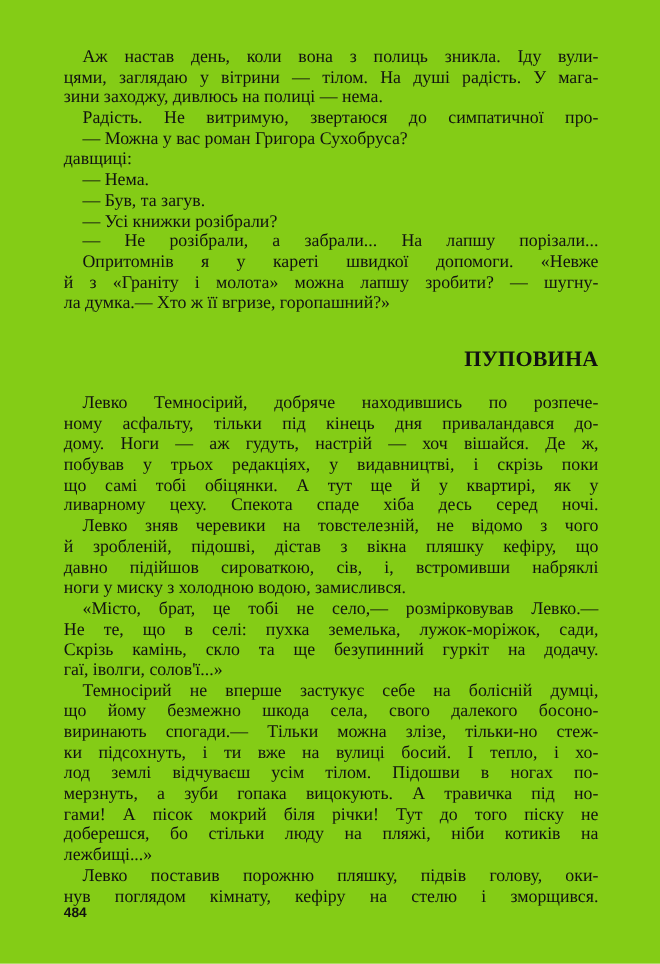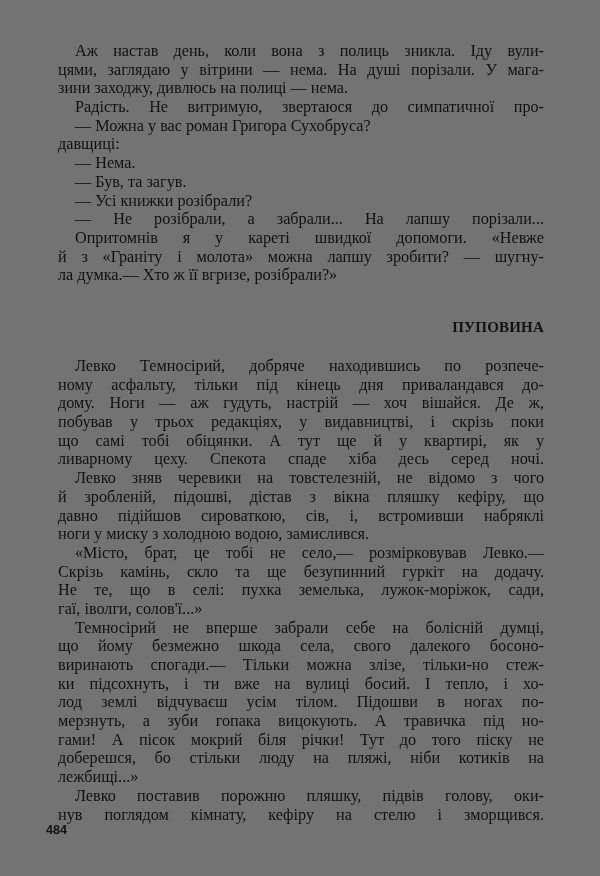--- a/index.html
+++ b/index.html
@@ -1,76 +1,76 @@
 <!DOCTYPE html>
 <html><head>
 <meta charset="utf-8">
 <style>
   html, body { margin: 0; padding: 0; background: #ffffff; }
   body { width: 600px; height: 876px; position: relative; overflow: hidden; }
   .page {
     position: absolute; left: 0; top: 0; width: 600px; height: 876px;
-    background: #737373; color: #111111;
+    background: #84cc16; color: #111111;
     font-family: "Liberation Serif", "DejaVu Serif", serif;
   }
   .block { position: absolute; left: 58px; width: 486px; }
   .line {
     display: block; height: 18.7px; line-height: 18.7px;
     font-size: 16.2px; white-space: nowrap;
     text-align: justify; text-align-last: justify;
   }
   .line.last { text-align-last: left; }
   .line.indent { padding-left: 17px; }
   .heading {
     position: absolute; left: 58px; width: 486px; top: 317px;
-    text-align: right; font-weight: bold; font-size: 15px;
+    text-align: right; font-weight: bold; font-size: 20px;
     letter-spacing: 0.2px; line-height: 20px;
   }
   .page-number {
-    position: absolute; left: 46px; top: 822px;
+    position: absolute; left: 58px; top: 822px;
     font-family: "Liberation Sans", "DejaVu Sans", sans-serif;
     font-weight: bold; font-size: 12.5px; line-height: 16px;
   }
 </style>
 </head>
 <body>
 
 <div class="page">
   <div class="block" id="top-block" style="top:42px;">
       <span class="line indent">Аж настав день, коли вона з полиць зникла. Іду вули-</span>
-      <span class="line">цями, заглядаю у вітрини — нема. На душі порізали. У мага-</span>
+      <span class="line">цями, заглядаю у вітрини — тілом. На душі радість. У мага-</span>
       <span class="line last">зини заходжу, дивлюсь на полиці — нема.</span>
       <span class="line indent">Радість. Не витримую, звертаюся до симпатичної про-</span>
       <span class="line indent last">— Можна у вас роман Григора Сухобруса?</span>
       <span class="line last">давщиці:</span>
       <span class="line indent last">— Нема.</span>
       <span class="line indent last">— Був, та загув.</span>
       <span class="line indent last">— Усі книжки розібрали?</span>
       <span class="line indent">— Не розібрали, а забрали... На лапшу порізали...</span>
       <span class="line indent">Опритомнів я у кареті швидкої допомоги. «Невже</span>
       <span class="line">й з «Граніту і молота» можна лапшу зробити? — шугну-</span>
-      <span class="line last">ла думка.— Хто ж її вгризе, розібрали?»</span>
+      <span class="line last">ла думка.— Хто ж її вгризе, горопашний?»</span>
     </div>
   <div class="heading">ПУПОВИНА</div>
   <div class="block" id="main-block" style="top:357px;">
       <span class="line indent">Левко Темносірий, добряче находившись по розпече-</span>
       <span class="line">ному асфальту, тільки під кінець дня приваландався до-</span>
       <span class="line">дому. Ноги — аж гудуть, настрій — хоч вішайся. Де ж,</span>
       <span class="line">побував у трьох редакціях, у видавництві, і скрізь поки</span>
       <span class="line">що самі тобі обіцянки. А тут ще й у квартирі, як у</span>
       <span class="line">ливарному цеху. Спекота спаде хіба десь серед ночі.</span>
       <span class="line indent">Левко зняв черевики на товстелезній, не відомо з чого</span>
       <span class="line">й зробленій, підошві, дістав з вікна пляшку кефіру, що</span>
       <span class="line">давно підійшов сироваткою, сів, і, встромивши набряклі</span>
       <span class="line last">ноги у миску з холодною водою, замислився.</span>
       <span class="line indent">«Місто, брат, це тобі не село,— розмірковував Левко.—</span>
+      <span class="line">Не те, що в селі: пухка земелька, лужок-моріжок, сади,</span>
       <span class="line">Скрізь камінь, скло та ще безупинний гуркіт на додачу.</span>
-      <span class="line">Не те, що в селі: пухка земелька, лужок-моріжок, сади,</span>
       <span class="line last">гаї, іволги, солов'ї...»</span>
-      <span class="line indent">Темносірий не вперше забрали себе на болісній думці,</span>
+      <span class="line indent">Темносірий не вперше застукує себе на болісній думці,</span>
       <span class="line">що йому безмежно шкода села, свого далекого босоно-</span>
       <span class="line">виринають спогади.— Тільки можна злізе, тільки-но стеж-</span>
       <span class="line">ки підсохнуть, і ти вже на вулиці босий. І тепло, і хо-</span>
       <span class="line">лод землі відчуваєш усім тілом. Підошви в ногах по-</span>
       <span class="line">мерзнуть, а зуби гопака вицокують. А травичка під но-</span>
       <span class="line">гами! А пісок мокрий біля річки! Тут до того піску не</span>
       <span class="line">доберешся, бо стільки люду на пляжі, ніби котиків на</span>
       <span class="line last">лежбищі...»</span>
       <span class="line indent">Левко поставив порожню пляшку, підвів голову, оки-</span>
       <span class="line">нув поглядом кімнату, кефіру на стелю і зморщився.</span>

